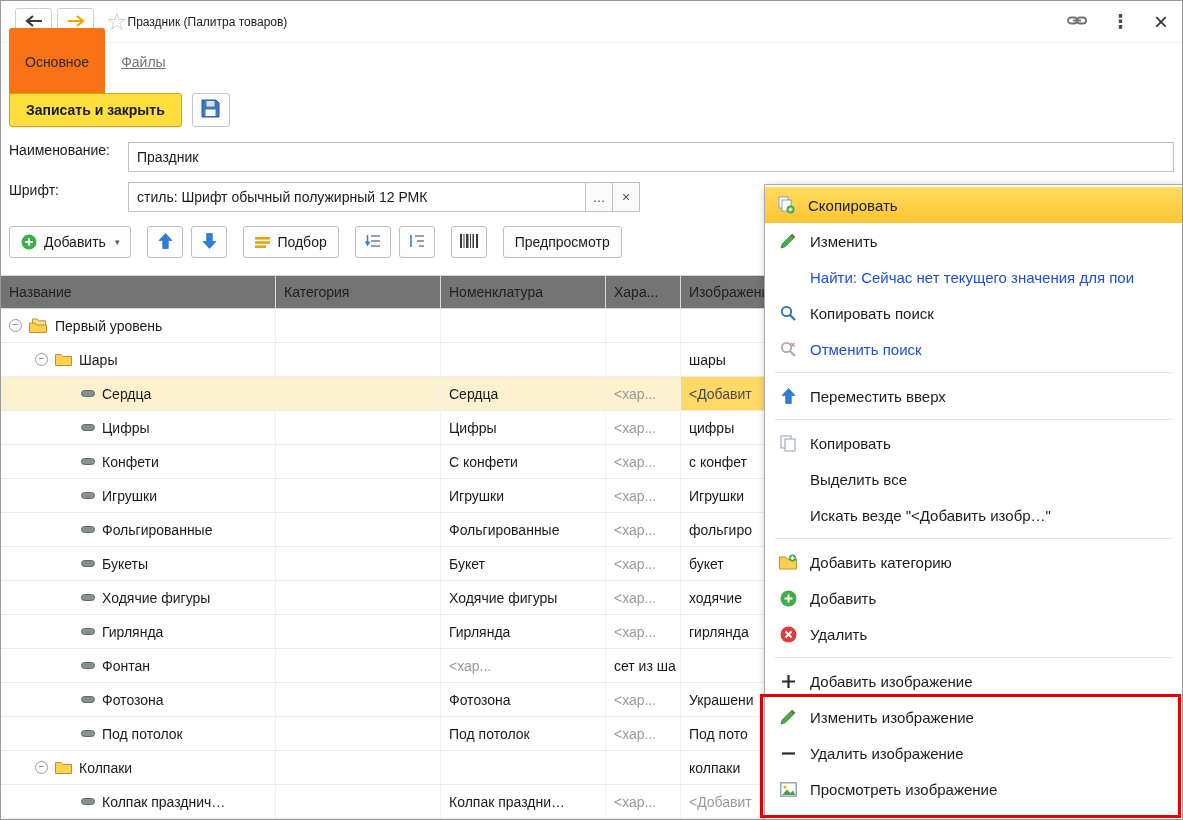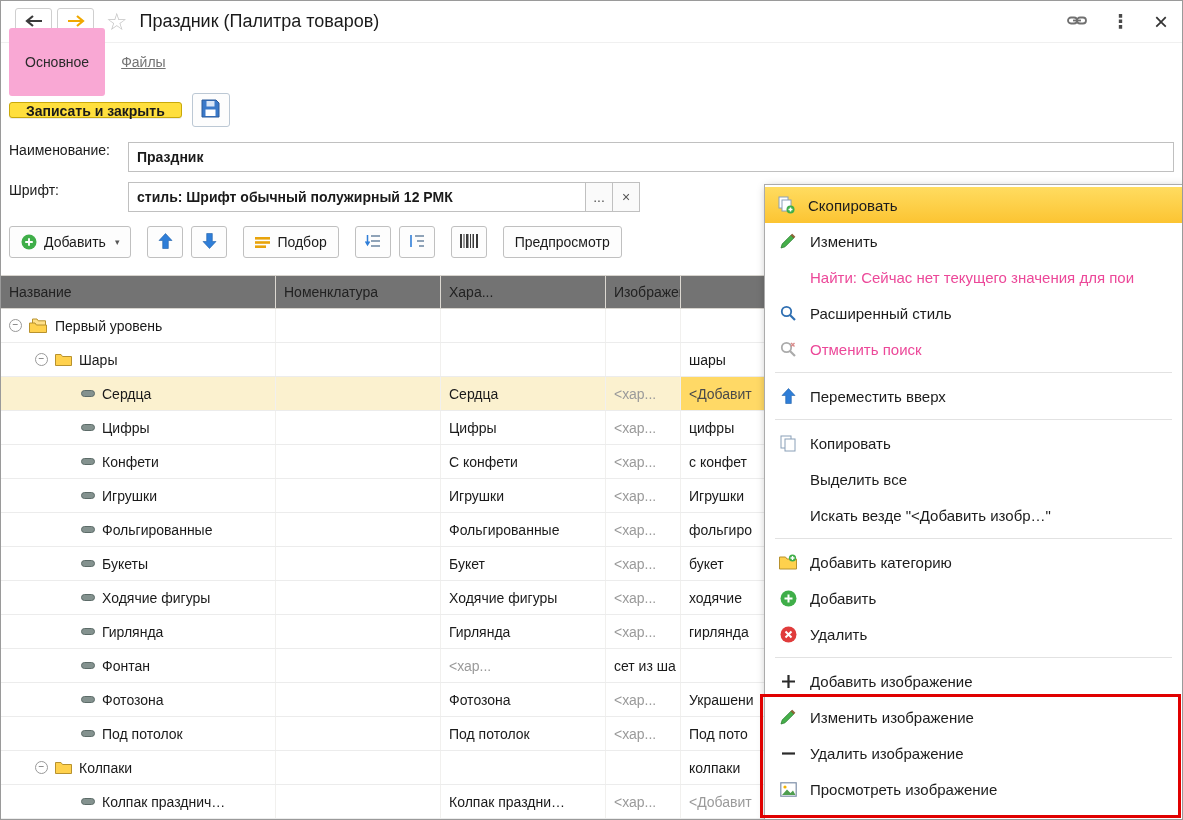--- a/index.html
+++ b/index.html
@@ -10,42 +10,42 @@
     border:1px solid #9a9a9a; font-size:14px;
   }
   button { font:inherit; background:none; border:none; cursor:pointer; color:inherit; }
 
   
   .titlebar { height:42px; display:flex; align-items:center; padding:0 14px; border-bottom:1px solid #f0f0f0; }
   .nav-group { display:flex; gap:5px; }
   .nav-btn { width:37px; height:27px; border:1px solid #cfcfcf; border-radius:3px; background:#fff;
              display:flex; align-items:center; justify-content:center; }
   .star { font-size:24px; color:#c4c4c4; margin-left:12px; line-height:1; }
-  .title { font-size:18px; margin-left:12px; white-space:nowrap; }
+  .title { font-size:12px; white-space:nowrap; }
   .title-actions { margin-left:auto; display:flex; align-items:center; gap:24px; }
   .dots { font-size:19px; color:#4a4a4a; font-weight:bold; }
   .close { font-size:24px; color:#333; line-height:1; }
 
   
   .tabs { height:38px; display:flex; align-items:center; padding:0 8px; }
-  .tab-active { background:#f9a8d4; border-radius:3px; padding:26px 16px; color:#2b2b2b; }
+  .tab-active { background:#f97316; border-radius:3px; padding:26px 16px; color:#2b2b2b; }
   .tab-link { color:#737373; text-decoration:underline; margin-left:16px; }
 
   
   .cmdbar { padding:12px 12px 10px 8px; display:flex; align-items:center; gap:10px; height:56px; }
-  .btn-yellow { background:#ffdf3d; border:1px solid #c9a90a; border-radius:3px; padding:0 16px; height:16px;
+  .btn-yellow { background:#ffdf3d; border:1px solid #c9a90a; border-radius:3px; padding:0 16px; height:34px;
                 font-weight:bold; box-shadow:0 1px 0 rgba(0,0,0,.08); }
   .btn-save { width:38px; height:34px; border:1px solid #bcc8d4; border-radius:3px; background:#fdfdfd;
               display:flex; align-items:center; justify-content:center; }
 
   
   .form-row { height:40px; display:flex; align-items:flex-start; padding:5px 8px; }
   .form-label { width:119px; flex:none; }
   .input { height:30px; border:1px solid #c0c0c0; background:#fff; display:flex; align-items:center;
-           padding:0 8px; overflow:hidden; white-space:nowrap;font-weight:bold; }
+           padding:0 8px; overflow:hidden; white-space:nowrap; }
   .grow { flex:1; }
   .font-input { width:458px; }
   .mini-btn { height:30px; width:27px; border:1px solid #c0c0c0; border-left:none; background:#fafafa;
               color:#555; display:flex; align-items:center; justify-content:center; font-size:14px; }
 
   
   .toolbar { height:50px; display:flex; align-items:center; gap:8px; padding:9px 8px; }
   .tb-btn { height:32px; border:1px solid #c0c0c0; border-radius:3px; background:#fdfdfd;
             display:flex; align-items:center; gap:7px; padding:0 11px; }
   .icon-only { width:36px; padding:0; justify-content:center; }
@@ -73,21 +73,21 @@
               margin-right:7px; }
   .tree-icon { flex:none; display:inline-flex; margin-right:7px; }
   .tb-ic { display:inline-flex; }
 
   
   .context-menu { position:absolute; left:763px; top:183px; width:419px; height:637px; background:#fff;
                   border:1px solid #ababab; box-shadow:2px 3px 9px rgba(0,0,0,.28); overflow:hidden;
                   padding-top:2px; z-index:5; }
   .menu-item { height:36px; display:flex; align-items:center; gap:12px; padding:0 8px 0 13px;
                font-size:15px; color:#1c1c1c; white-space:nowrap; overflow:hidden; }
-  .menu-item.disabled { color:#ec4899; }
+  .menu-item.disabled { color:#1d4ed8; }
   .menu-item.highlight { background:linear-gradient(#ffdc60,#fcc432);padding-left:11px; }
   .mi-icon { width:20px; height:20px; flex:none; display:flex; align-items:center; justify-content:center; }
   .menu-sep { height:1px; background:#e2e2e2; margin:5px 10px; }
 
   
   .red-box { position:absolute; left:759px; top:693px; width:421px; height:124px;
              border:3px solid #e00000; z-index:6; pointer-events:none; }
 </style>
 </head>
 <body>
@@ -216,20 +216,21 @@
         </svg></span>
     </button>
   <button class="tb-btn gap-left">
       <span>Предпросмотр</span>
     </button>
 </div>
 
 <div class="table">
   <div class="thead">
     <div class="th">Название</div>
+    <div class="th">Категория</div>
     <div class="th">Номенклатура</div>
     <div class="th">Хара...</div>
     <div class="th">Изображение</div>
   </div>
   <div id="table-body">
       <div class="trow">
         <div class="td td-name">
           <span class="indent" style="width: 8px;"></span>
           <span class="expander">−</span>
           <span class="tree-icon">
@@ -496,21 +497,21 @@
       <span class="mi-icon"></span>
       <span>Найти: Сейчас нет текущего значения для пои</span>
     </div>
     <div class="menu-item">
       <span class="mi-icon">
         <svg width="16" height="16" viewBox="0 0 16 16">
           <circle cx="6.5" cy="6.5" r="4.7" fill="none" stroke="#2f6fb2" stroke-width="1.8"></circle>
           <line x1="10" y1="10" x2="15" y2="15" stroke="#2f6fb2" stroke-width="2.2"></line>
         </svg>
       </span>
-      <span>Расширенный стиль</span>
+      <span>Копировать поиск</span>
     </div>
     <div class="menu-item disabled">
       <span class="mi-icon">
         <svg width="16" height="16" viewBox="0 0 16 16">
           <circle cx="6.5" cy="6.5" r="4.7" fill="none" stroke="#ababab" stroke-width="1.8"></circle>
           <line x1="10" y1="10" x2="15" y2="15" stroke="#ababab" stroke-width="2.2"></line>
           <path d="M11 2 l3.5 3.5 M14.5 2 L11 5.5" stroke="#d98a8a" stroke-width="1.4"></path>
         </svg>
       </span>
       <span>Отменить поиск</span>

